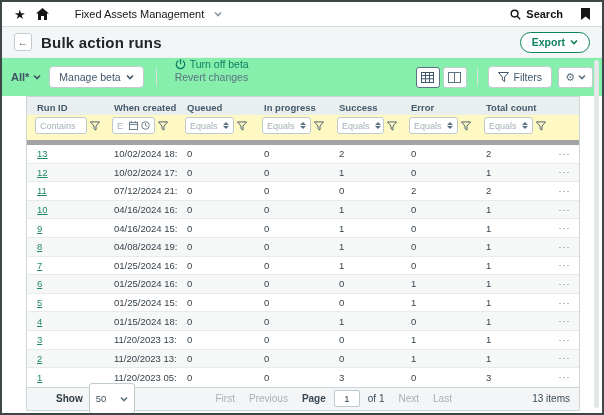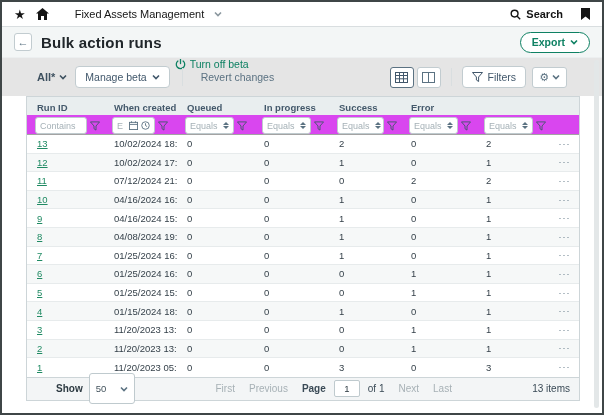--- a/index.html
+++ b/index.html
@@ -32,21 +32,21 @@
     border-radius:3px; color:#5b7282; font-size:11px; line-height:16px; text-align:center; cursor:pointer; }
   .page-title { font-size:15px; font-weight:bold; color:#20262a; letter-spacing:.2px; }
   .beta-link { display:flex; align-items:center; gap:4px; margin-left:4px; cursor:pointer;margin-top:44px; }
   .beta-label { font-size:10.5px; color:#0e8163; }
   .export-btn { margin-left:auto; display:flex; align-items:center; gap:5px;
     border:1px solid #0e8163; border-radius:11px; background:#fff; height:21px;
     padding:0 11px; cursor:pointer; }
   .export-label { font-size:10.5px; font-weight:bold; color:#0e8163; }
 
   
-  .toolbar { height:38px; display:flex; align-items:center; padding:0 35px; gap:8px; background:#e5e5e5; }
+  .toolbar { height:38px; display:flex; align-items:center; padding:0 9px; gap:8px; background:#86efac; }
   .view-sel { display:flex; align-items:center; gap:4px; cursor:pointer; }
   .view-sel-label { font-size:11px; font-weight:bold; color:#3e5160; }
   .btn { display:flex; align-items:center; gap:5px; border:1px solid #c2ccd0;
     border-radius:4px; background:#fff; height:22px; padding:0 9px; cursor:pointer; }
   .btn-label { font-size:10.5px; color:#41576b; }
   .tdiv { width:1px; height:18px; background:#d9dee0; margin:0 4px; }
   .link-plain { font-size:10.5px; color:#5b7282; cursor:pointer; margin-left:6px; }
   .toolbar-right { margin-left:auto; display:flex; align-items:center; gap:6px; }
   .icon-btn { width:24px; height:21px; border:1px solid #c2ccd0; border-radius:3px;
     background:#fff; display:flex; align-items:center; justify-content:center; cursor:pointer; }
@@ -55,21 +55,21 @@
   .gear-btn { display:flex; align-items:center; gap:3px; border:1px solid #c2ccd0;
     border-radius:3px; background:#fff; height:21px; padding:0 6px; cursor:pointer; }
   .gear-glyph { font-size:11px; color:#5b7282; line-height:1; }
 
   
   .table-wrap { width:554px; margin-left:24px; border:1px solid #cdd5d8; background:#fff; }
   .grid-row { display:grid; grid-template-columns:77px 73px 77px 75px 72px 75px 75px 27px; }
   .thead { background:#e9eeef; }
   .th { font-size:9.5px; font-weight:bold; color:#44596b; padding:5px 4px 2px 10px;
     display:flex; align-items:center; gap:4px; cursor:pointer; white-space:nowrap; overflow:hidden; }
-  .filter-row { padding-bottom:0; background:#d946ef; border-bottom:1px solid #a3a3a3; }
+  .filter-row { padding-bottom:6px; background:#fef9c3; border-bottom:5px solid #a3a3a3; }
   .fcell { display:flex; align-items:center; gap:3px; padding:2px 4px 0 8px; overflow:hidden; }
   .fbox { height:17px; border:1px solid #bfcace; border-radius:3px; background:#fff;
     display:flex; align-items:center; padding:0 4px; gap:3px; flex:0 1 auto; min-width:0; overflow:hidden; }
   .fbox input { border:none; outline:none; width:100%; min-width:8px; font-size:9px;
     color:#42525c; font-family:inherit; background:transparent; }
   .fbox input::placeholder { color:#a5b1b7; }
   .equals-label { font-size:9px; color:#a5b1b7; white-space:nowrap; }
   .spin { display:flex; flex-direction:column; gap:1px; margin-left:2px; }
   .spin i { width:0; height:0; border-left:3px solid transparent; border-right:3px solid transparent; display:block; }
   .spin .up { border-bottom:3px solid #5b7282; }
@@ -212,20 +212,23 @@
       </div>
     <div class="th">
         <span>In progress</span>
       </div>
     <div class="th">
         <span>Success</span>
       </div>
     <div class="th">
         <span>Error</span>
       </div>
+    <div class="th">
+        <span>Total count</span>
+      </div>
     <div class="th"></div>
   </div>
 
   <div class="grid-row filter-row">
     <div class="fcell">
       <span class="fbox">
           <input placeholder="Contains" style="">
         </span>
       <svg class="funnel" width="10" height="10" viewBox="0 0 11 10">
           <path d="M0.5 0.5 H10.5 L6.6 5 V9.5 L4.4 8 V5 Z" fill="none" stroke="#41576b"></path>

